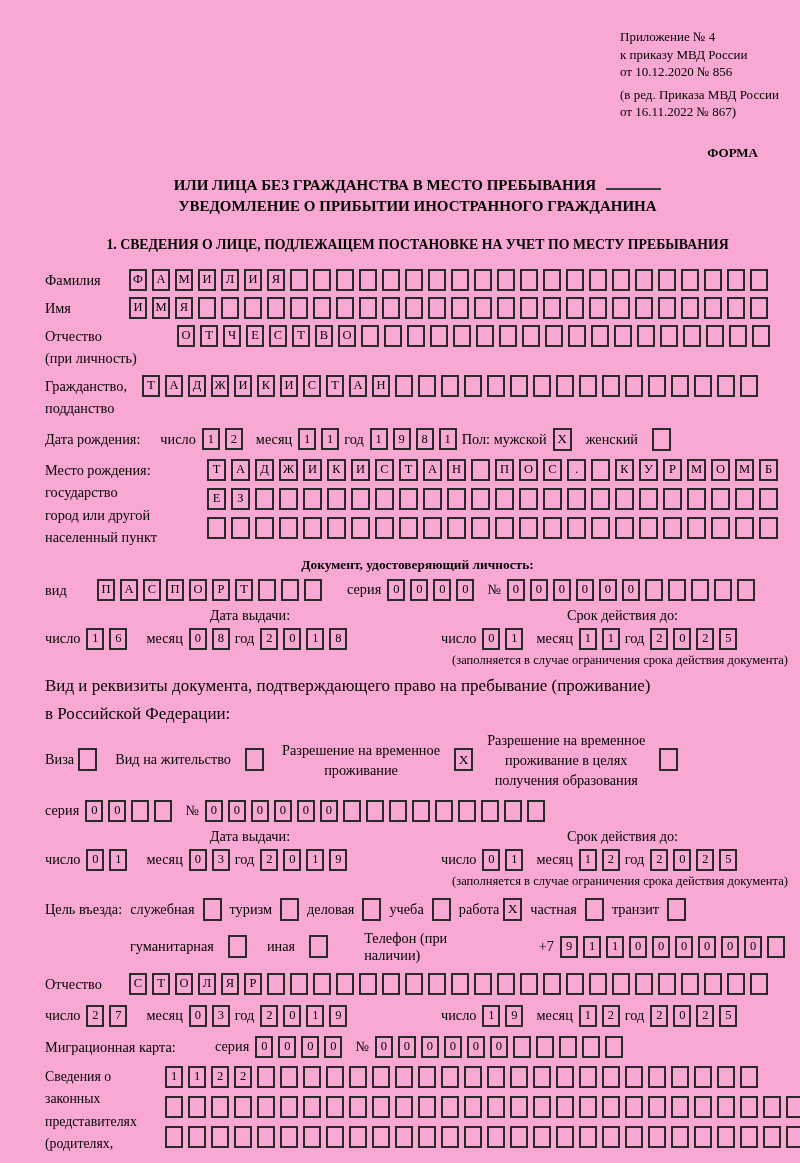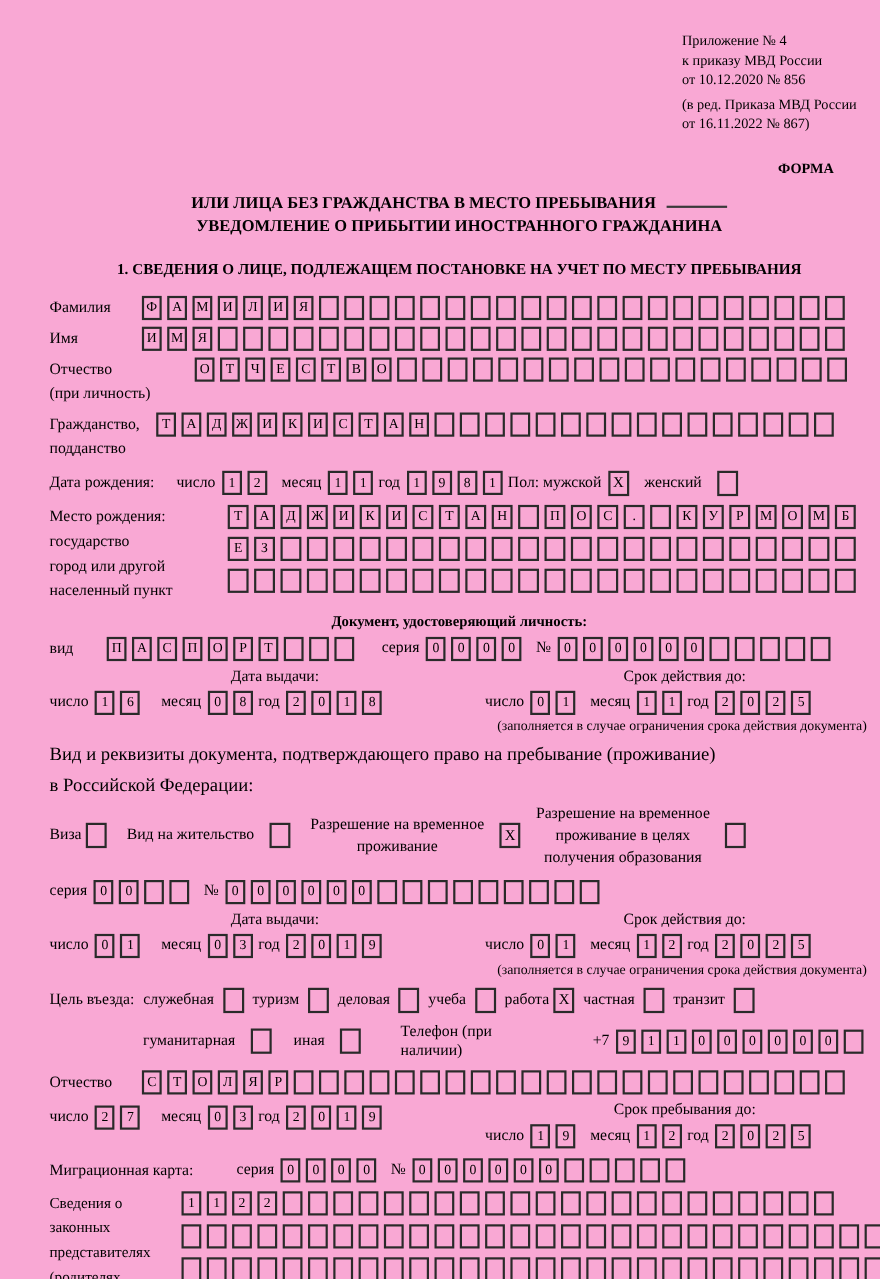--- a/index.html
+++ b/index.html
@@ -584,21 +584,20 @@
         <span class="lbl mr6">год</span>
         <span class="cells">
             <div class="cell">2</div>
             <div class="cell">0</div>
             <div class="cell">1</div>
             <div class="cell">9</div>
           </span>
       </div>
     </div>
     <div class="col-r">
-      <div class="dhead">Срок пребывания до:</div>
       <div class="dg" style="padding-left:26px;">
         <span class="lbl mr6">число</span>
         <span class="cells">
             <div class="cell">1</div>
             <div class="cell">9</div>
           </span>
         <span class="lbl ml8 mr6">месяц</span>
         <span class="cells">
             <div class="cell">1</div>
             <div class="cell">2</div>

